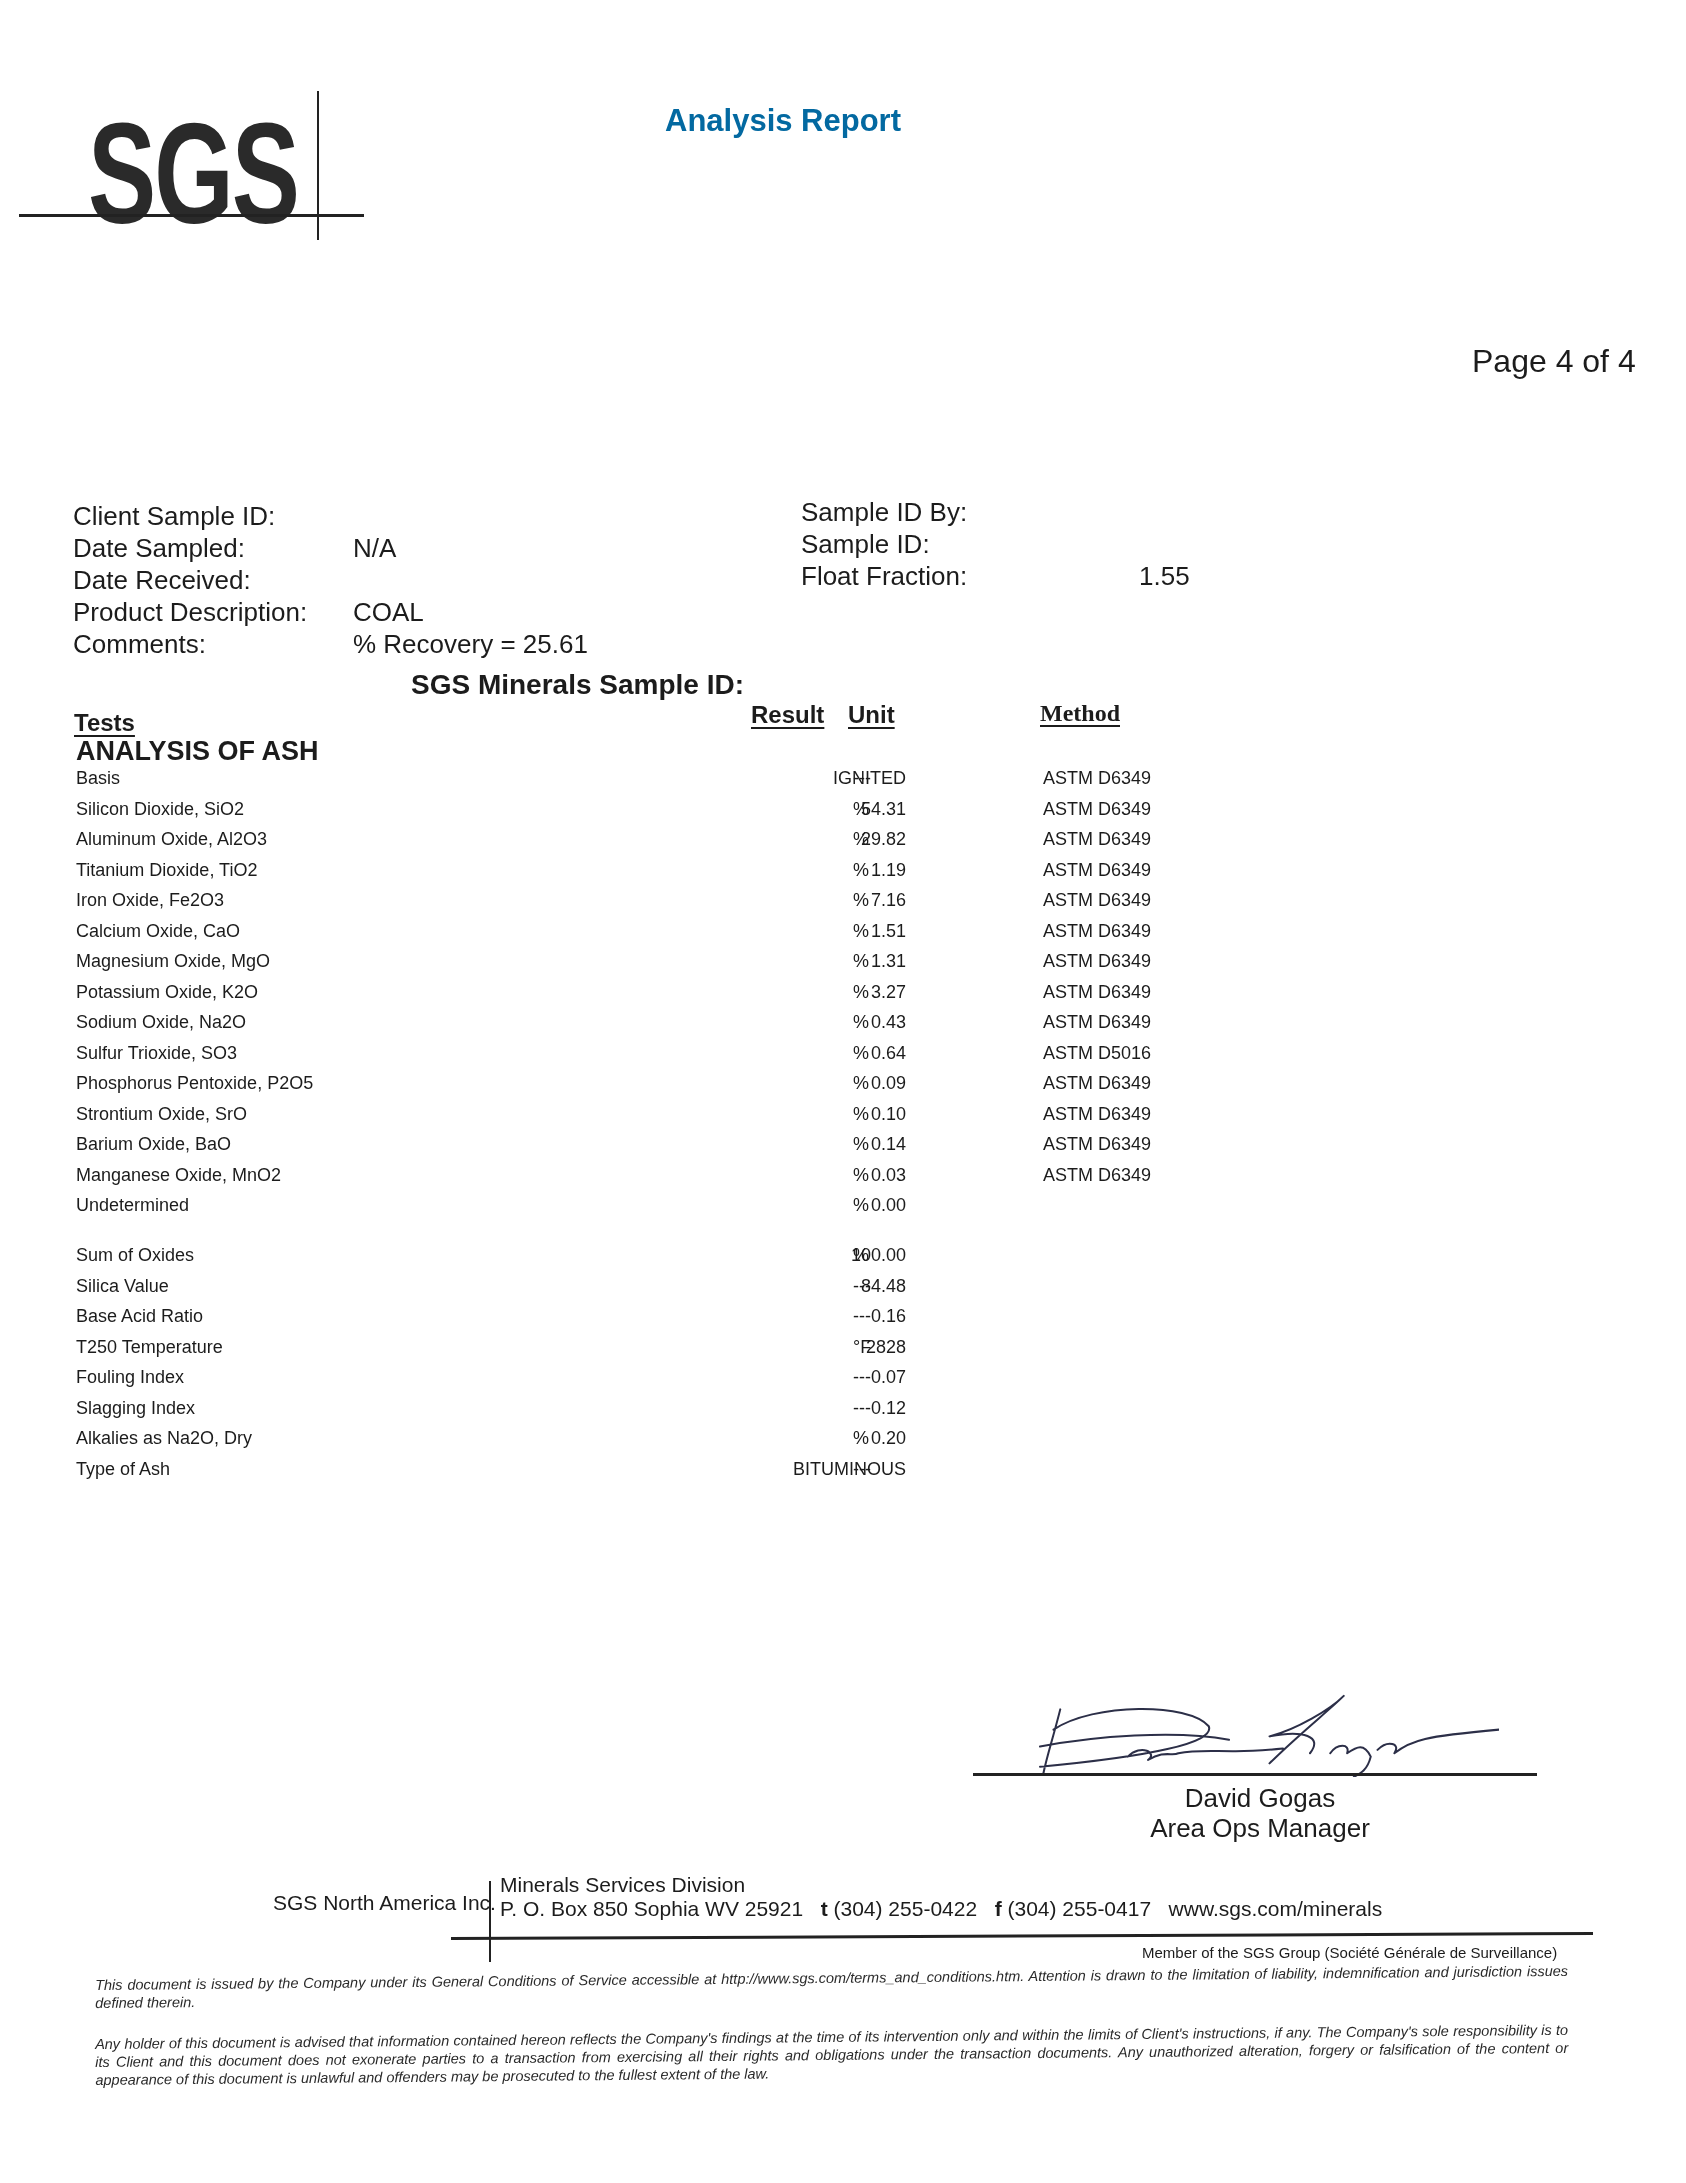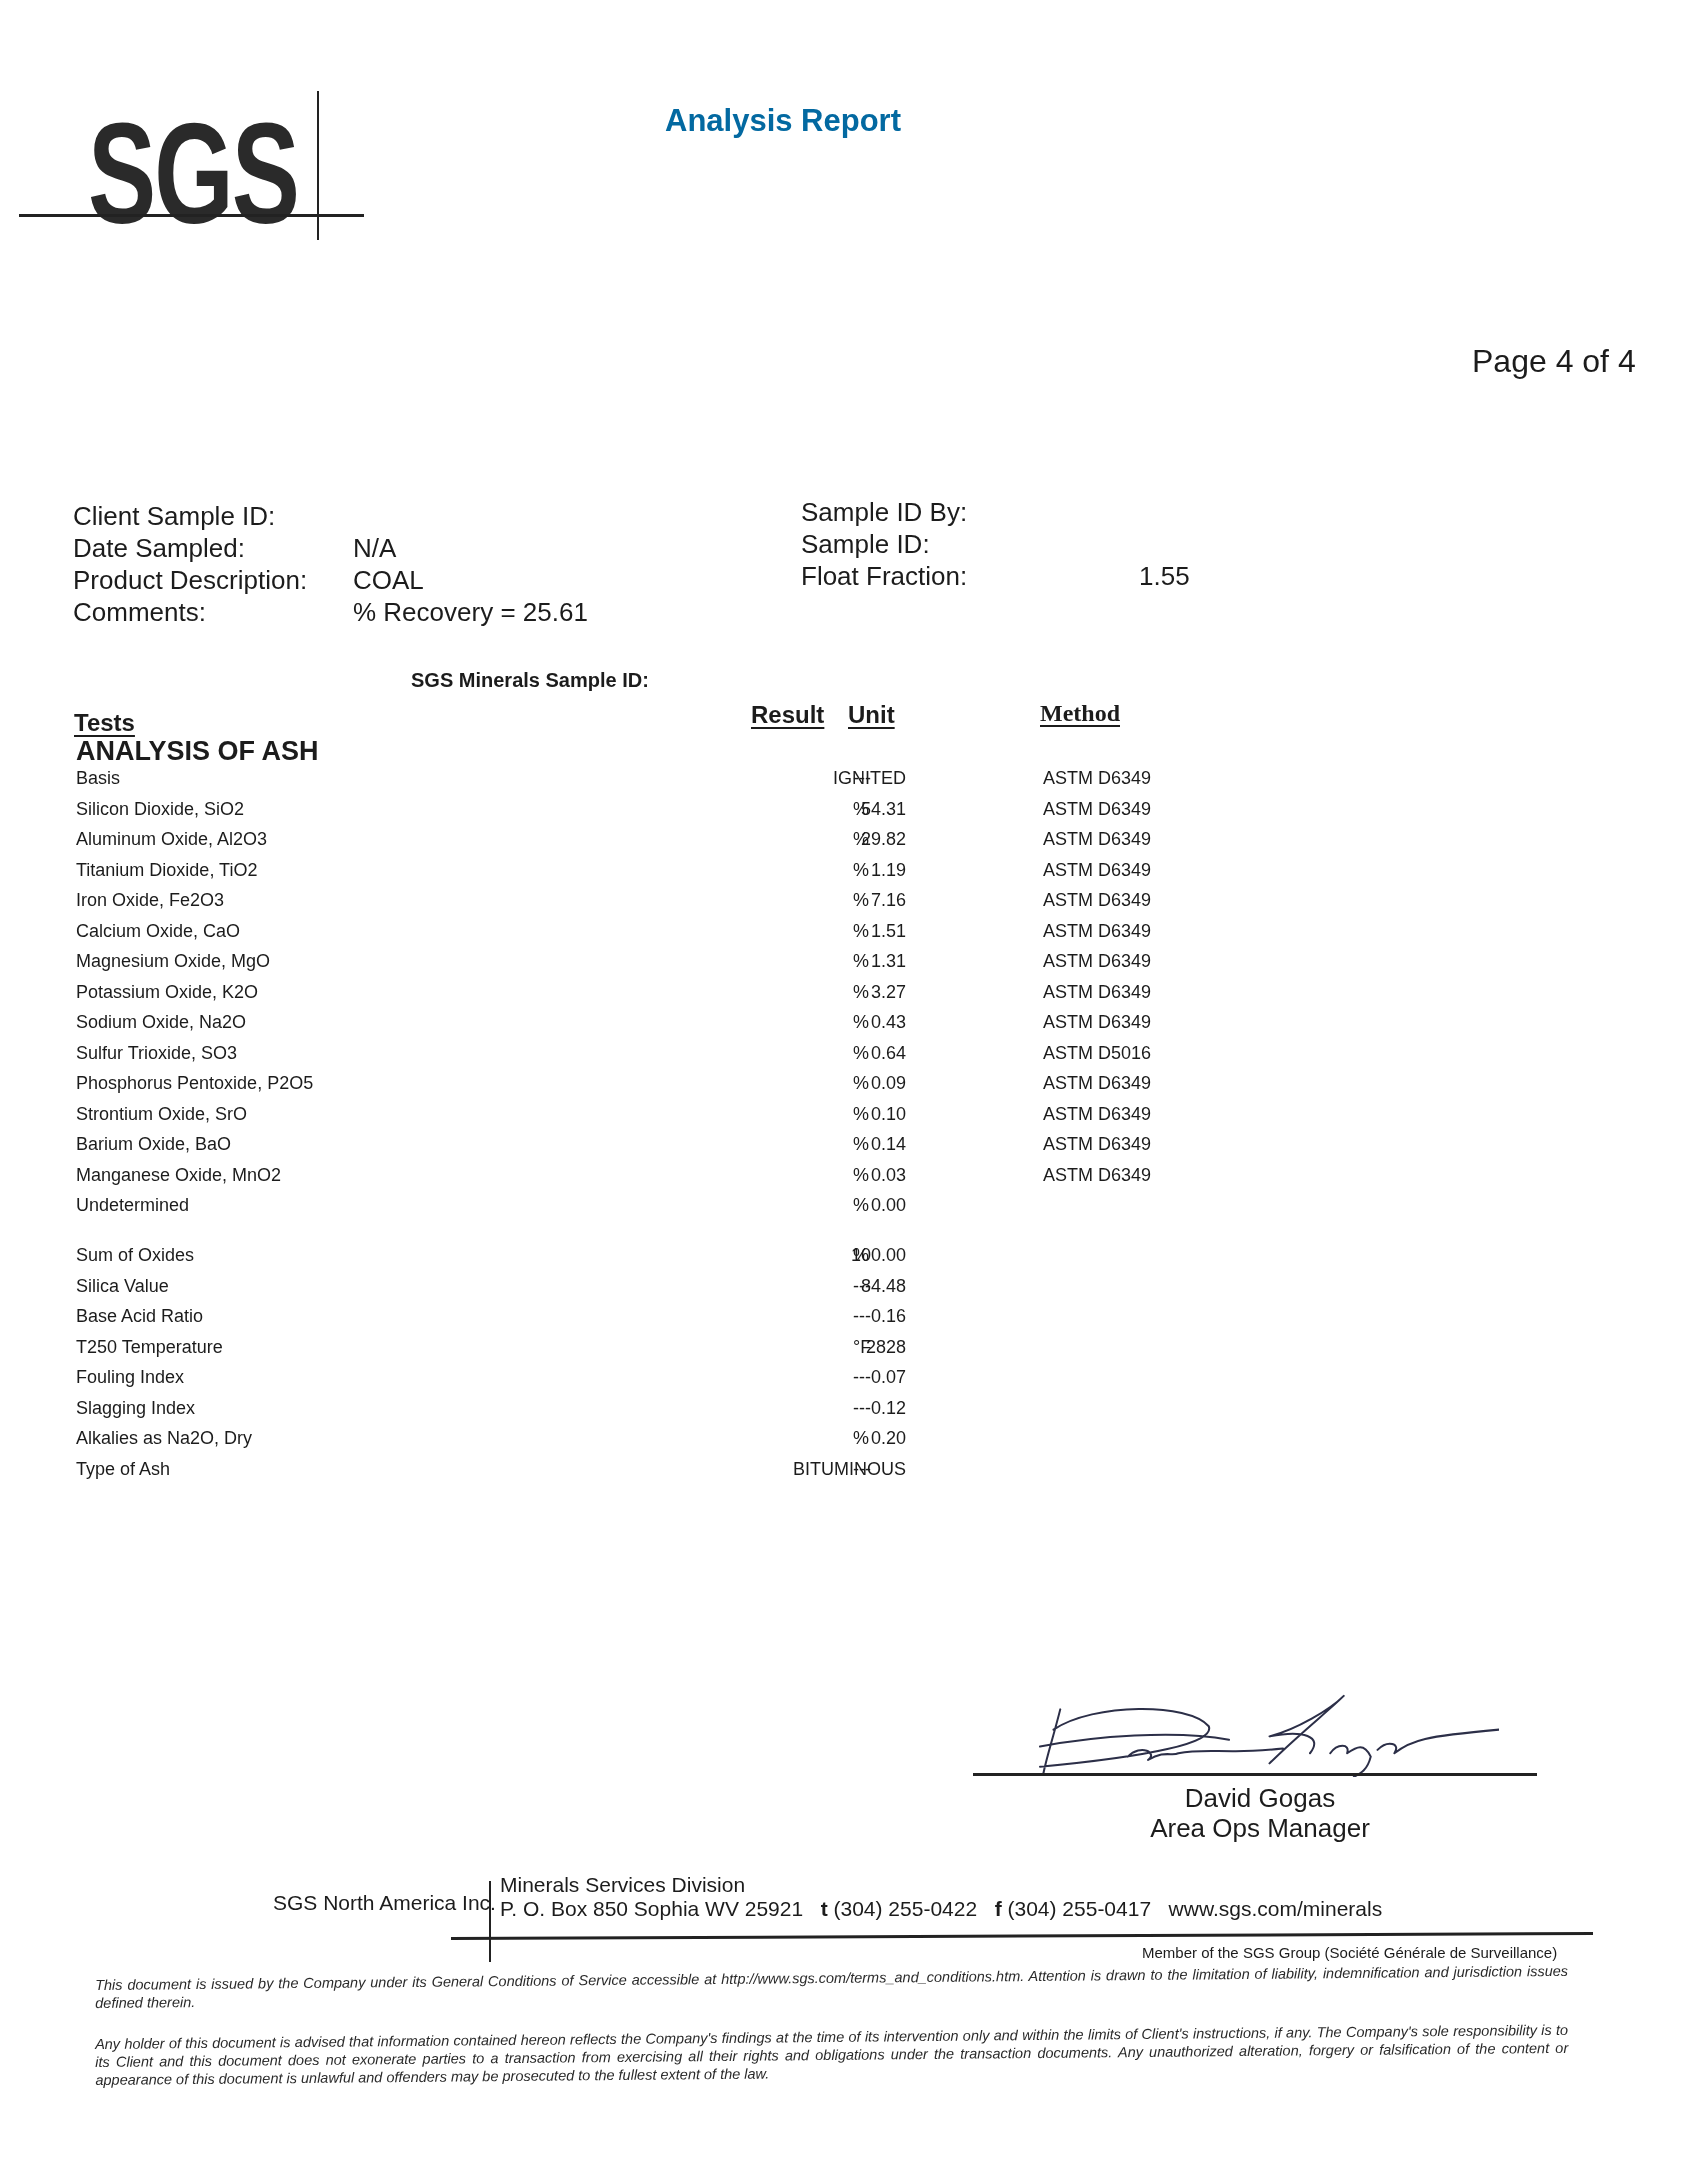--- a/index.html
+++ b/index.html
@@ -16,21 +16,21 @@
     #title { left: 665px; top: 103px; font-size: 31px; font-weight: 700; color: #0369a1; }
     #page-num { left: 1472px; top: 343px; font-size: 32px; }
 
     .label { font-size: 26px; line-height: 31px; }
     .info-left { left: 73px; top: 500px; }
     .info-left .row { display: flex; height: 32px; align-items: center; }
     .info-left .k { width: 280px; }
     .info-right { left: 801px; top: 496px; }
     .info-right .row { display: flex; height: 32px; align-items: center; }
     .info-right .k { width: 338px; }
-    #sgs-id { left: 411px; top: 669px; font-size: 20px; font-weight: 700; }
+    #sgs-id { left: 411px; top: 669px; font-size: 28px; font-weight: 700; }
 
     .hdr { font-size: 24px; font-weight: 700; text-decoration: underline; text-underline-offset: 4px; }
     #hdr-tests { left: 74px; top: 709px; }
     #hdr-result { left: 751px; top: 701px; }
     #hdr-unit { left: 848px; top: 701px; }
     #hdr-method { left: 1040px; top: 700px; font-family: Liberation Serif, serif; }
     #section { left: 76px; top: 736px; font-size: 27px; font-weight: 700; }
 
     .tbl { left: 76px; width: 1216px; }
     .trow { position: relative; height: 30.5px; font-size: 18px; line-height: 30px; }
@@ -71,20 +71,24 @@
 <div id="page-num" class="abs">Page 4 of 4</div>
 
 <div class="abs info-left label">
   <div class="row">
     <span class="k">Client Sample ID:</span>
     <span></span>
   </div>
   <div class="row">
     <span class="k">Date Sampled:</span>
     <span>N/A</span>
+  </div>
+  <div class="row">
+    <span class="k">Date Received:</span>
+    <span></span>
   </div>
   <div class="row">
     <span class="k">Product Description:</span>
     <span>COAL</span>
   </div>
   <div class="row">
     <span class="k">Comments:</span>
     <span>% Recovery = 25.61</span>
   </div>
 </div>

